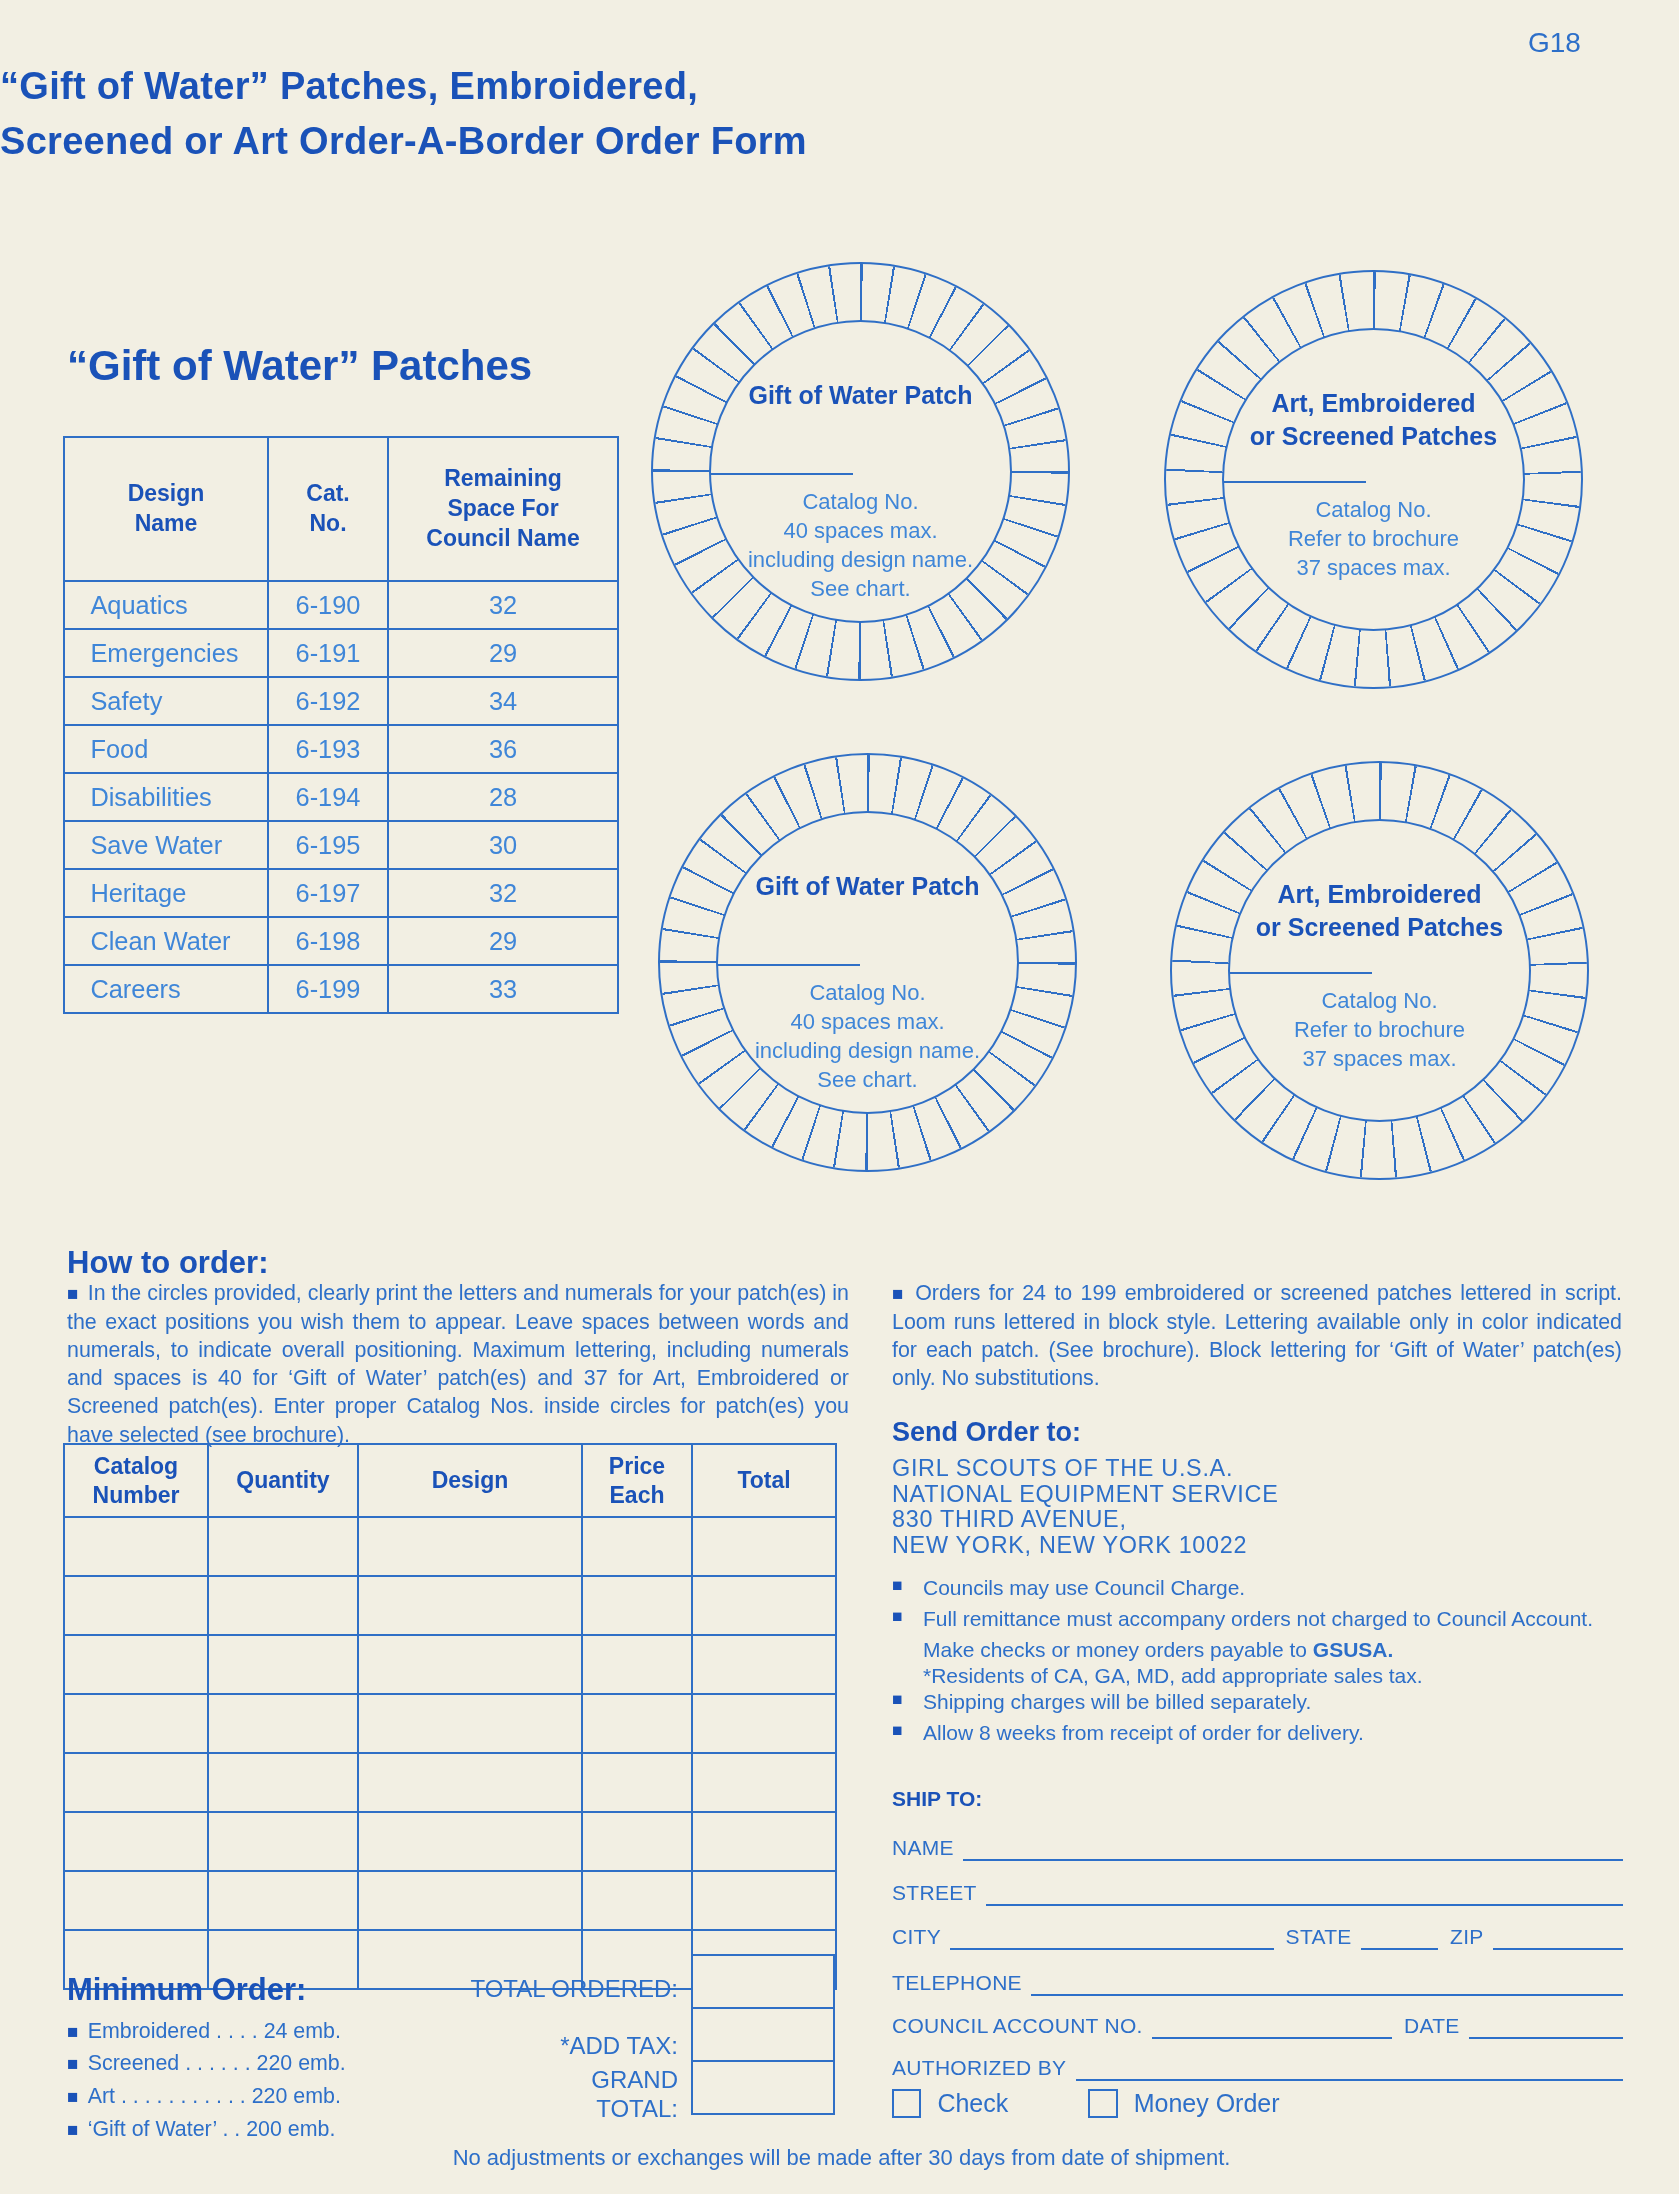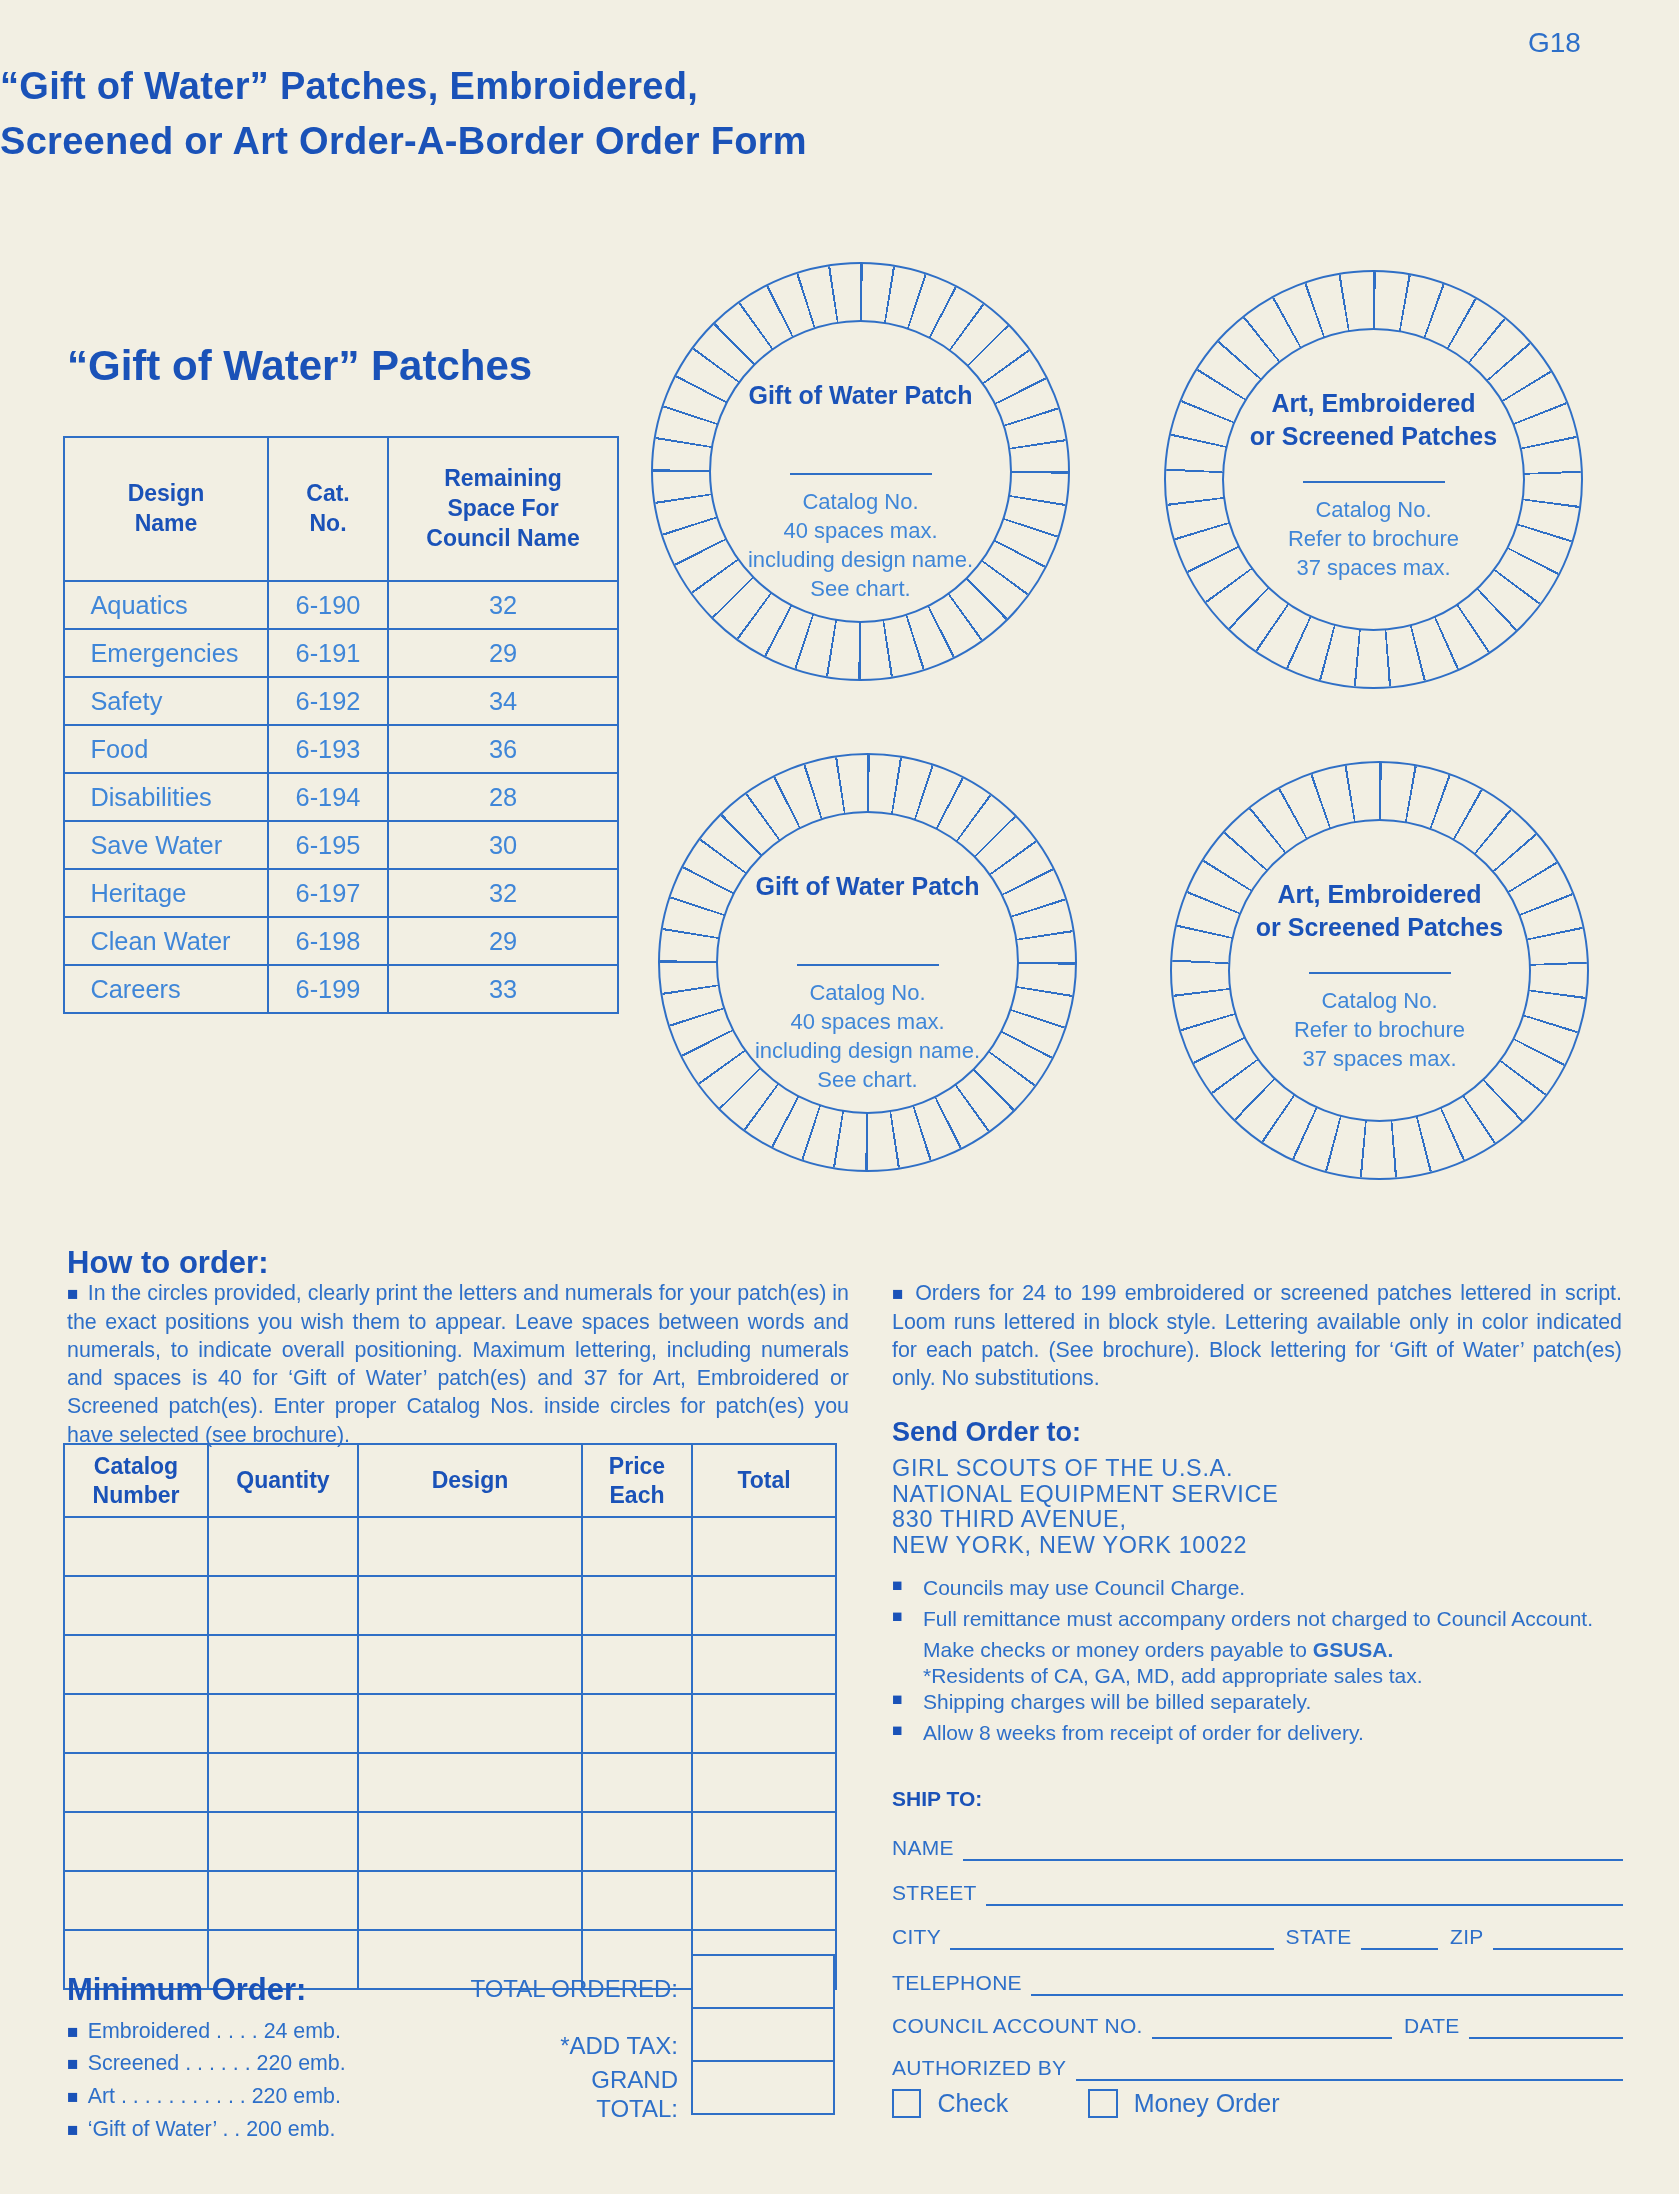--- a/index.html
+++ b/index.html
@@ -25,21 +25,21 @@
   table.ptable td{height:44px;font-size:25.4px;color:var(--ink-light);vertical-align:middle;}
   td.dn{padding-left:25.4px;text-align:left;}
   td.cc,td.sp{text-align:center;}
 
   
   .circle{width:415px;height:415px;border-radius:50%;border:2px solid var(--line);}
   .ring{position:absolute;inset:0;border-radius:50%;
         background:repeating-conic-gradient(var(--line) 0 0.6deg, transparent 0.6deg var(--seg,9deg));}
   .seg40{--seg:9deg;} .seg37{--seg:9.7297deg;}
   .inner{position:absolute;inset:56px;border-radius:50%;border:2px solid var(--line);
-         background:var(--paper);display:flex;flex-direction:column;align-items:center;
+         background:var(--paper);display:flex;flex-direction:column;
          text-align:center;padding-top:57px;box-sizing:border-box;}
   .c-title{min-height:79px;font-size:25px;font-weight:bold;color:var(--ink-dark);line-height:1.3;}
   .c-title span{display:block;}
   .c-div{width:142px;border-top:2px solid var(--line);margin:14.7px 0 12px;}
   .c-cap{font-size:22px;color:var(--ink-light);line-height:1.33;}
   .c-cap span{display:block;}
 
   .h-howto{left:67px;top:1210px;font-size:31px;font-weight:bold;color:var(--ink-dark);margin-top:35px;}
   .para{font-size:21.4px;line-height:1.32;text-align:justify;color:var(--ink);}
   .para-l{left:67px;top:1258px;width:782px;}
@@ -403,15 +403,16 @@
     <span class="ln"></span>
   </div>
 
   <div class="cbrow abs">
     <span class="cb"></span>
     <span>Check</span>
     <span class="cb" style="margin-left:80px"></span>
     <span>Money Order</span>
   </div>
 
+  <div class="abs note">No adjustments or exchanges will be made after 30 days from date of shipment.</div>
 
 </div>
 
 
 </body></html>

